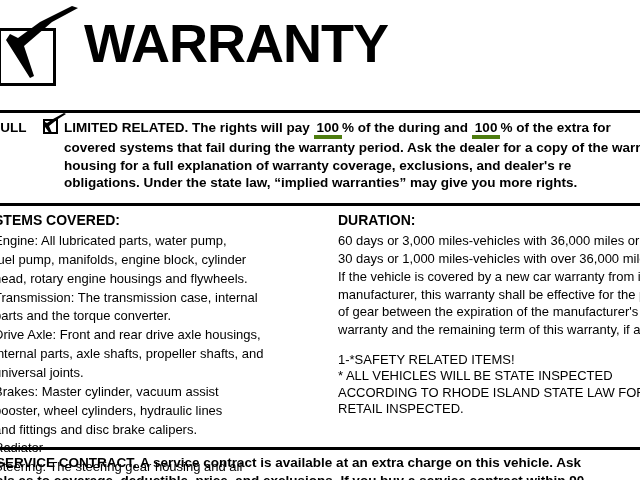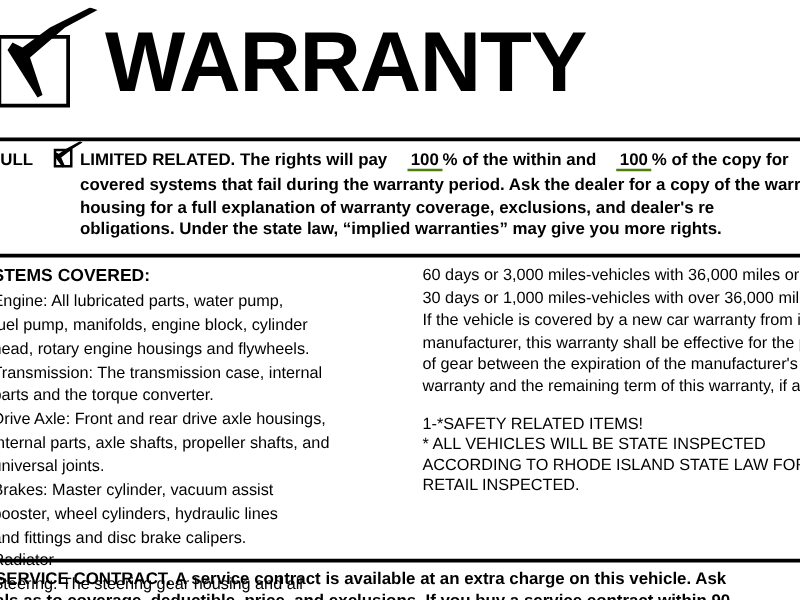--- a/index.html
+++ b/index.html
@@ -38,21 +38,21 @@
     left: 4px;
     top: 0px;
     width: 86px;
     height: 80px;
     pointer-events: none;
   }
   .warranty-title {
     position: absolute;
     left: 84px;
     top: 10px;
-    font-size: 68px;
+    font-size: 54px;
     font-weight: bold;
     letter-spacing: -1px;
     line-height: 1;
     white-space: nowrap;
   }
 
   
   .rule {
     position: absolute;
     left: 0;
@@ -99,25 +99,24 @@
     width: 26px;
     height: 24px;
   }
   .fw-rest {
     position: absolute;
     left: 64px;
     top: 3px;
   }
   .blankfill {
     display: inline-block;
-    border-bottom: 2px solid #4d7c0f;
+    border-bottom: 4px solid #4d7c0f;
     text-align: center;
     padding: 0 3px;
     font-weight: bold;
-    margin-left: 12px;
   }
   .full-body {
     position: absolute;
     left: 64px;
     top: 22px;
     width: 576px;
     font-size: 13.5px;
     font-weight: bold;
     line-height: 1.30;
     text-align: justify;
@@ -190,21 +189,21 @@
 
 <div class="rule rule-top"></div>
 
 <div class="full-block">
   <div class="full-line1">
     <span class="fw-full">FULL</span>
     <span class="fw-minibox"></span>
     <svg class="fw-minicheck" viewBox="0 0 26 24">
       <path d="M1 11 L8 21 L10 20 L7 13 L16 6 L24 1 L22 0 L11 6 L5 10 L3 9 Z" fill="#000"></path>
     </svg>
-    <span class="fw-rest"><span>LIMITED RELATED.</span> <span>The rights will pay</span> <span class="blankfill">100</span><span>% of the within and</span> <span class="blankfill">100</span><span>% of the copy for</span></span>
+    <span class="fw-rest"><span>LIMITED RELATED.</span> <span>The rights will pay</span> <span class="blankfill">100</span><span>% of the during and</span> <span class="blankfill">100</span><span>% of the extra for</span></span>
   </div>
   <div class="full-body">
     <div>covered systems that fail during the warranty period.  Ask the dealer for a copy of the warranty</div>
     <div>housing  for  a  full  explanation  of  warranty  coverage,  exclusions,  and  dealer's  re</div>
     <div>obligations.  Under the state law, “implied warranties” may give you more rights.</div>
   </div>
 </div>
 
 <div class="rule rule-mid"></div>
 
@@ -223,20 +222,21 @@
     <div class="item">Brakes:  Master cylinder, vacuum assist</div>
     <div class="item">booster, wheel cylinders, hydraulic lines</div>
     <div class="item">and fittings and disc brake calipers.</div>
     <div class="item">Radiator</div>
     <div class="item">Steering:  The steering gear housing and all</div>
     <div class="item">internal parts.</div>
 
   </div>
 
   <div class="col-right">
+    <div class="col-head">DURATION:</div>
     <div class="para dur">60 days or 3,000 miles-vehicles with 36,000 miles or le</div>
     <div class="para dur">30 days or 1,000 miles-vehicles with over 36,000 miles</div>
     <div class="para dur">If the vehicle is covered by a new car warranty from its</div>
     <div class="para dur">manufacturer, this warranty shall be effective for the pe</div>
     <div class="para dur">of gear between the expiration of the manufacturer's</div>
     <div class="para dur">warranty and the remaining term of this warranty, if any</div>
 
     <div class="safety">
       <div>1-*SAFETY RELATED ITEMS!</div>
       <div>   * ALL VEHICLES WILL BE STATE INSPECTED</div>

